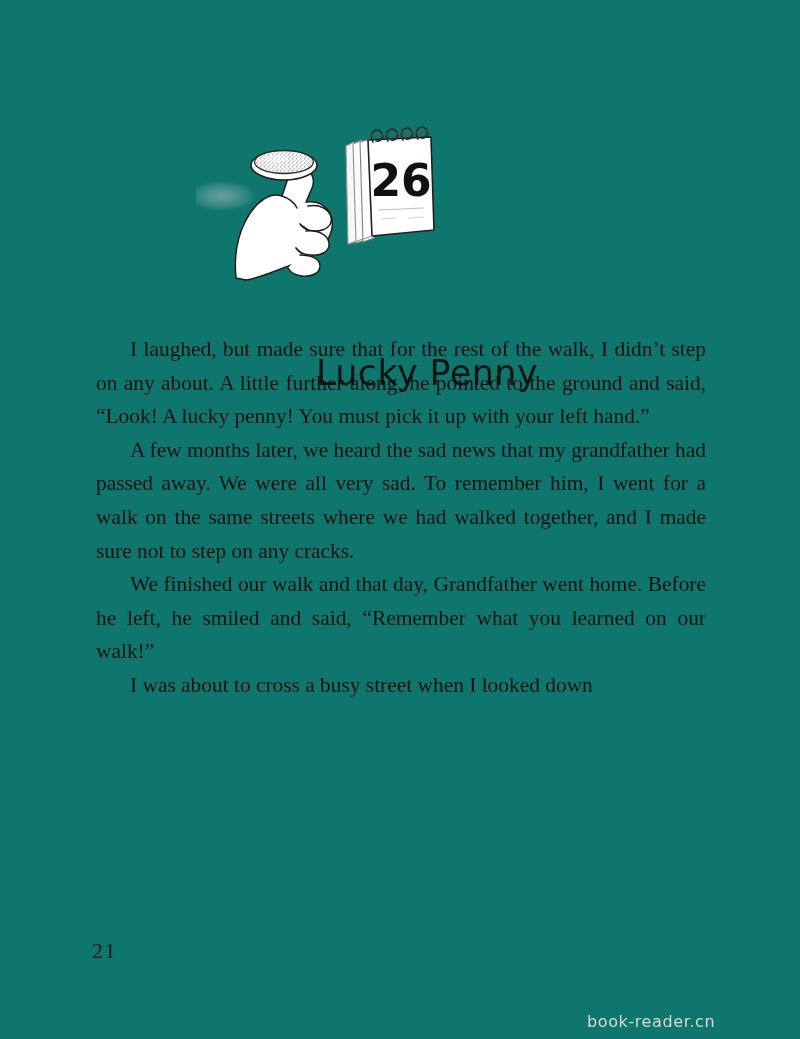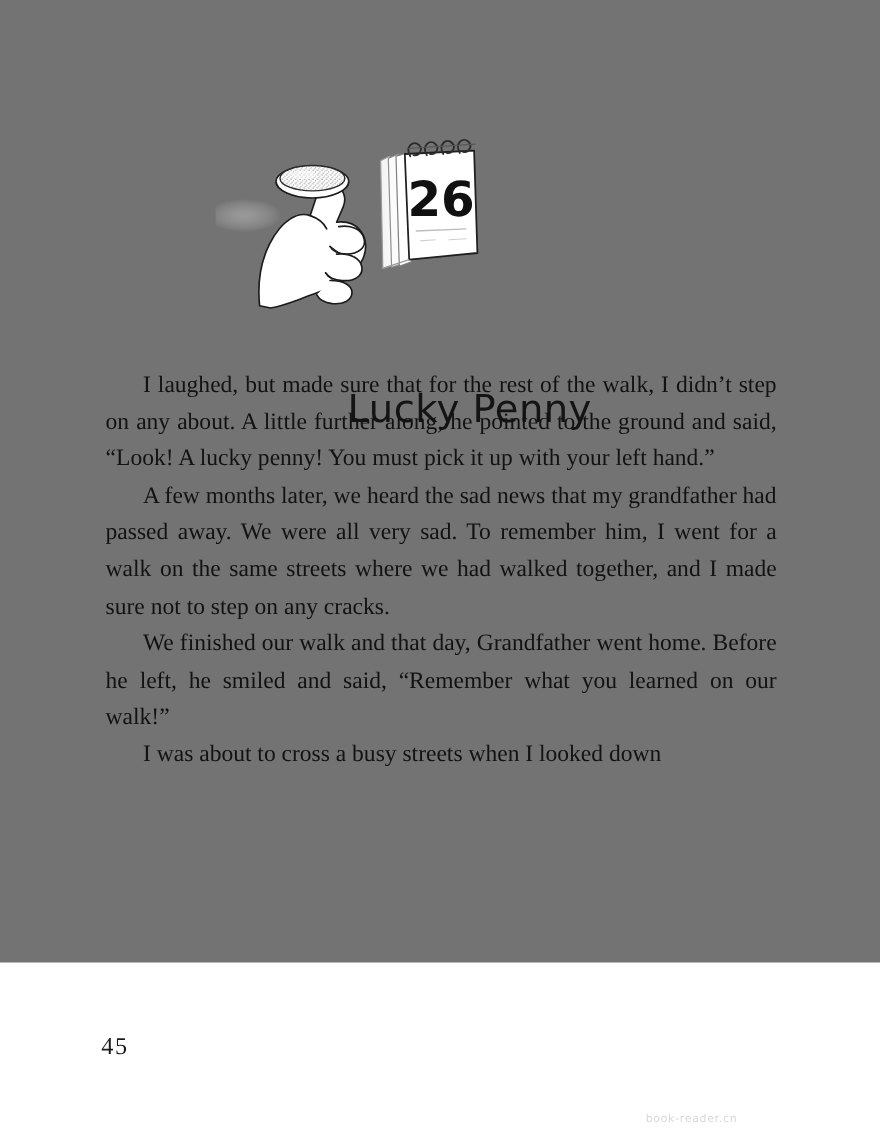--- a/index.html
+++ b/index.html
@@ -15,22 +15,22 @@
     overflow: hidden;
     font-family: "Liberation Serif", "DejaVu Serif", serif;
     color: #111111;
     -webkit-font-smoothing: antialiased;
   }
 
   .page {
     position: absolute;
     inset: 0;
     width: 800px;
-    height: 875px;
-    background: #737373;
+    height: 1039px;
+    background: #0f766e;
   }
 
   
   .chapter-head {
     position: absolute;
     left: 0;
     top: 118px;
     width: 800px;
     height: 185px;
   }
@@ -99,21 +99,21 @@
     letter-spacing: 1.5px;
     color: #1a1a1a;
   }
 
   
   .watermark {
     position: absolute;
     left: 587px;
     top: 1012px;
     font-family: "DejaVu Sans", "Liberation Sans", sans-serif;
-    font-size: 10px;
+    font-size: 16px;
     letter-spacing: 0.6px;
     color: #d8d8d8;
     white-space: nowrap;
   }
 </style>
 </head>
 <body>
 
 <div class="page">
 
@@ -224,20 +224,20 @@
 
   <div class="body-text">
 
 
     <p>I laughed, but made sure that for the rest of the walk, I didn’t step on any about. A little further along, he pointed to the ground and said, “Look! A lucky penny! You must pick it up with your left hand.”</p>
 
     <p>A few months later, we heard the sad news that my grandfather had passed away. We were all very sad. To remember him, I went for a walk on the same streets where we had walked together, and I made sure not to step on any cracks.</p>
 
     <p>We finished our walk and that day, Grandfather went home. Before he left, he smiled and said, “Remember what you learned on our walk!”</p>
 
-    <p>I was about to cross a busy streets when I looked down</p>
+    <p>I was about to cross a busy street when I looked down</p>
   </div>
 
-  <div class="folio">45</div>
+  <div class="folio">21</div>
 
   <div class="watermark">book-reader.cn</div>
 
 </div>
 
 </body></html>

